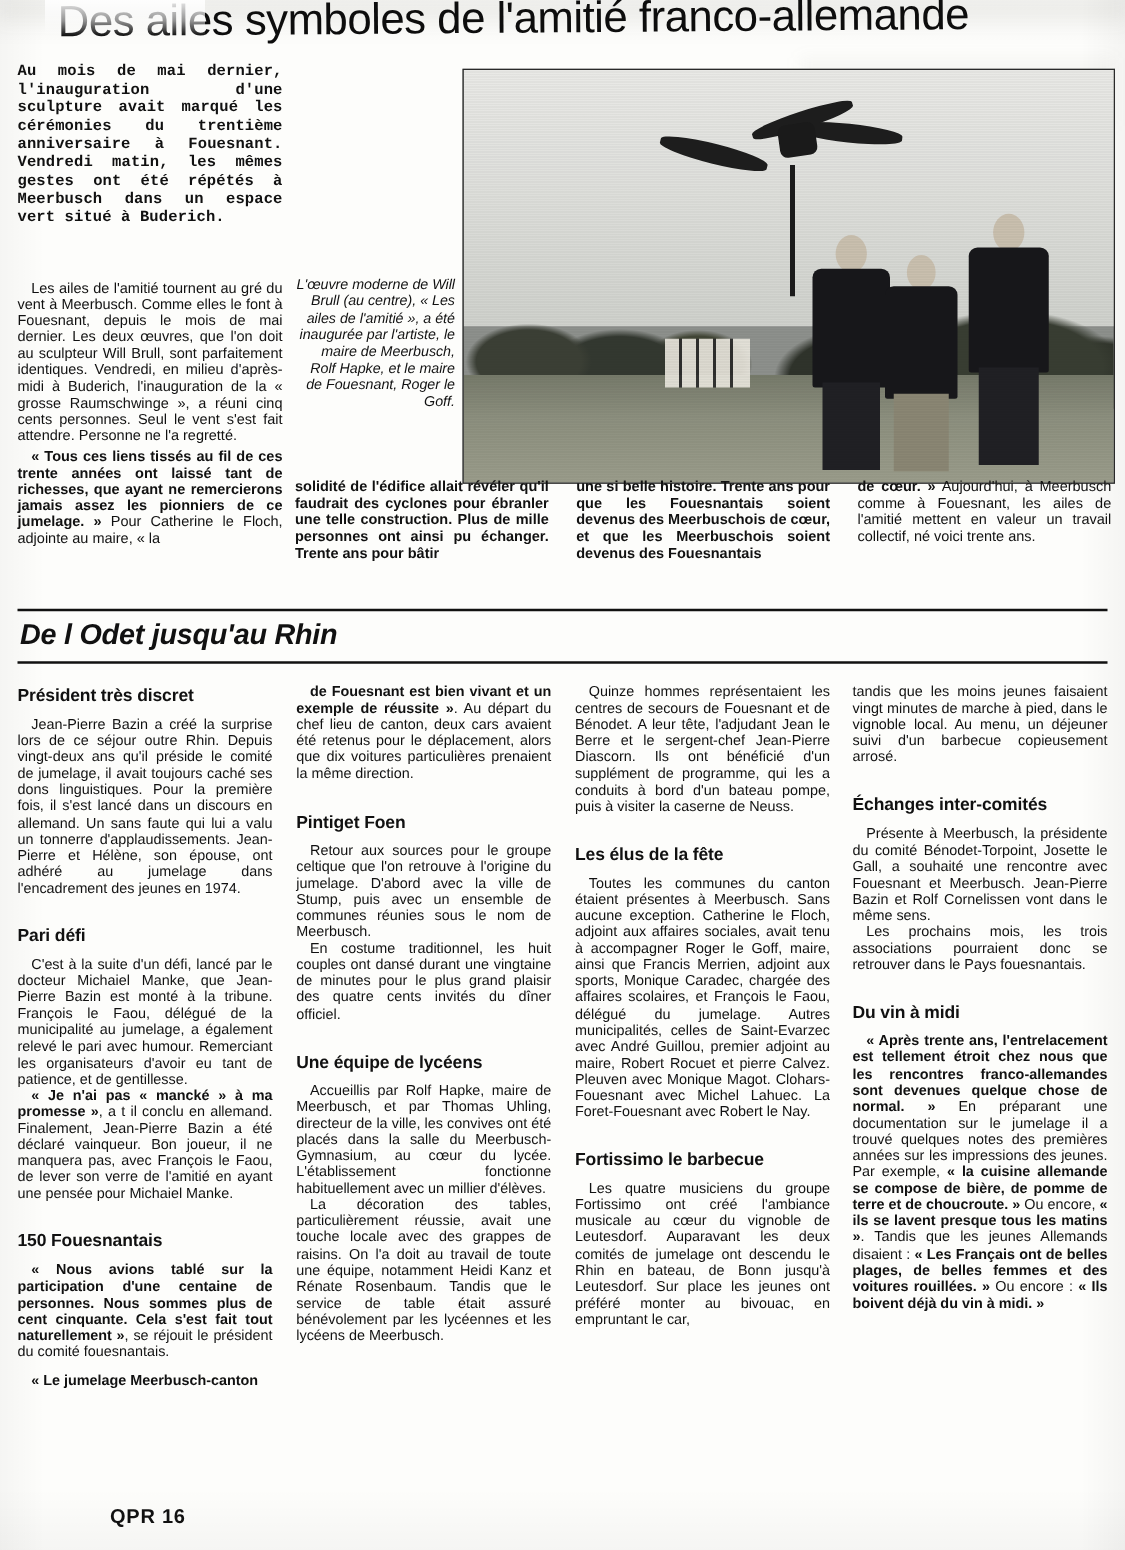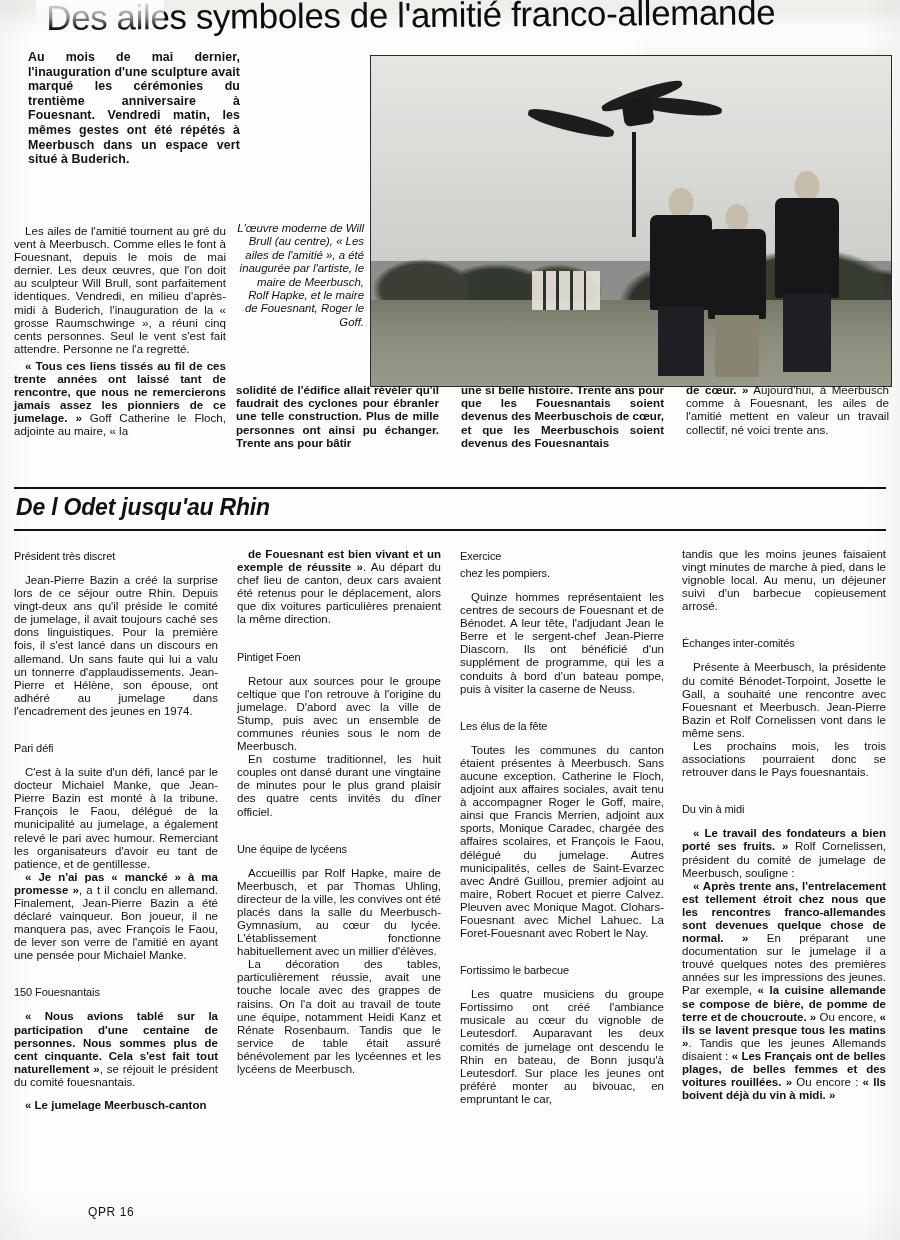--- a/index.html
+++ b/index.html
@@ -65,27 +65,28 @@
   
   #top-article {
     position: absolute;
     left: 14px;
     top: 50px;
     width: 872px;
     height: 430px;
   }
   .lede {
     position: absolute;
-    left: 14px; top: 0;
+    left: 0; top: 0;
     width: 212px;
     font-size: 12.4px;
     line-height: 14.6px;
     font-weight: bold;
     text-align: justify;
     letter-spacing: 0.1px;
+    font-family: Liberation Mono, monospace;
   }
   .col-a-body {
     position: absolute;
     left: 0;
     top: 150px;
     width: 212px;
     font-size: 11.6px;
     line-height: 13.1px;
     text-align: justify;
     margin-top: 24px;
@@ -200,42 +201,42 @@
     top:548px;
     width:872px;
     height:670px;
   }
   .bcol { position:absolute; top:0; width:204px; }
   .bcol.b1 { left:0; }
   .bcol.b2 { left:223px; }
   .bcol.b3 { left:446px; }
   .bcol.b4 { left:668px; }
   .bcol h3 {
-    font-size:11px;
-    font-weight:normal;
+    font-size:14px;
+    font-weight:bold;
     margin: 0 0 9px 0;
     line-height:17px;
     letter-spacing:-0.1px;
   }
   .bcol h3.spaced { margin-top:22px; }
   .bcol p {
     font-size:11.5px;
     line-height:13.1px;
     text-align:justify;
     margin:0;
     text-indent:11px;
   }
   .bcol p.b { font-weight:bold;margin-top:10px; }
   .bcol p + p { margin-top:0; }
   #folio {
     position:absolute;
     left:88px;
     top:1205px;
-    font-size:12px;
-    font-weight:normal;
+    font-size:16px;
+    font-weight:bold;
     letter-spacing:0.6px;
   }
   b { font-weight:bold; }
 </style>
 </head>
 <body>
 
 <div id="page">
 
   <div class="scan-smudge" style="left:0;top:0;width:900px;height:18px;"></div>
@@ -245,21 +246,21 @@
     <div id="masthead-title">Des ailes symboles de l'amitié franco-allemande</div>
     <div id="masthead-fade"></div>
   </div>
 
   <div id="top-article">
 
     <div class="lede">Au mois de mai dernier, l'inauguration d'une sculpture avait marqué les cérémonies du trentième anniversaire à Fouesnant. Vendredi matin, les mêmes gestes ont été répétés à Meerbusch dans un espace vert situé à Buderich.</div>
 
     <div class="col-a-body">
       <p>Les ailes de l'amitié tournent au gré du vent à Meerbusch. Comme elles le font à Fouesnant, depuis le mois de mai dernier. Les deux œuvres, que l'on doit au sculpteur Will Brull, sont parfaitement identiques. Vendredi, en milieu d'après-midi à Buderich, l'inauguration de la « grosse Raumschwinge », a réuni cinq cents personnes. Seul le vent s'est fait attendre. Personne ne l'a regretté.</p>
-      <p class="b"><b>« Tous ces liens tissés au fil de ces trente années ont laissé tant de rencontre, que nous ne remercierons jamais assez les pionniers de ce jumelage. »</b><span style="font-weight:normal"> Goff Catherine le Floch, adjointe au maire, « la</span></p>
+      <p class="b"><b>« Tous ces liens tissés au fil de ces trente années ont laissé tant de richesses, que ayant ne remercierons jamais assez les pionniers de ce jumelage. »</b><span style="font-weight:normal"> Pour Catherine le Floch, adjointe au maire, « la</span></p>
     </div>
 
     <div class="caption">L'œuvre moderne de Will Brull (au centre), « Les ailes de l'amitié », a été inaugurée par l'artiste, le maire de Meerbusch, Rolf Hapke, et le maire de Fouesnant, Roger le Goff.</div>
 
     <div id="photo">
       <div class="sky"></div>
       <div class="treeline"></div>
       <div class="ground"></div>
       <div class="bg-figs"></div>
       <div class="sculpture-post"></div>
@@ -319,33 +320,31 @@
     <div class="bcol b2">
         <p><b>de Fouesnant est bien vivant et un exemple de réussite »</b><span>. Au départ du chef lieu de canton, deux cars avaient été retenus pour le déplacement, alors que dix voitures particulières prenaient la même direction.</span></p>
         <h3 class="spaced">Pintiget Foen</h3>
         <p>Retour aux sources pour le groupe celtique que l'on retrouve à l'origine du jumelage. D'abord avec la ville de Stump, puis avec un ensemble de communes réunies sous le nom de Meerbusch.</p>
         <p>En costume traditionnel, les huit couples ont dansé durant une vingtaine de minutes pour le plus grand plaisir des quatre cents invités du dîner officiel.</p>
         <h3 class="spaced">Une équipe de lycéens</h3>
         <p>Accueillis par Rolf Hapke, maire de Meerbusch, et par Thomas Uhling, directeur de la ville, les convives ont été placés dans la salle du Meerbusch-Gymnasium, au cœur du lycée. L'établissement fonctionne habituellement avec un millier d'élèves.</p>
         <p>La décoration des tables, particulièrement réussie, avait une touche locale avec des grappes de raisins. On l'a doit au travail de toute une équipe, notamment Heidi Kanz et Rénate Rosenbaum. Tandis que le service de table était assuré bénévolement par les lycéennes et les lycéens de Meerbusch.</p>
       </div>
     <div class="bcol b3">
-        <h3>Exercice<br>chez les pompiers.</h3>
         <p>Quinze hommes représentaient les centres de secours de Fouesnant et de Bénodet. A leur tête, l'adjudant Jean le Berre et le sergent-chef Jean-Pierre Diascorn. Ils ont bénéficié d'un supplément de programme, qui les a conduits à bord d'un bateau pompe, puis à visiter la caserne de Neuss.</p>
         <h3 class="spaced">Les élus de la fête</h3>
         <p>Toutes les communes du canton étaient présentes à Meerbusch. Sans aucune exception. Catherine le Floch, adjoint aux affaires sociales, avait tenu à accompagner Roger le Goff, maire, ainsi que Francis Merrien, adjoint aux sports, Monique Caradec, chargée des affaires scolaires, et François le Faou, délégué du jumelage. Autres municipalités, celles de Saint-Evarzec avec André Guillou, premier adjoint au maire, Robert Rocuet et pierre Calvez. Pleuven avec Monique Magot. Clohars-Fouesnant avec Michel Lahuec. La Foret-Fouesnant avec Robert le Nay.</p>
         <h3 class="spaced">Fortissimo le barbecue</h3>
         <p>Les quatre musiciens du groupe Fortissimo ont créé l'ambiance musicale au cœur du vignoble de Leutesdorf. Auparavant les deux comités de jumelage ont descendu le Rhin en bateau, de Bonn jusqu'à Leutesdorf. Sur place les jeunes ont préféré monter au bivouac, en empruntant le car,</p>
       </div>
     <div class="bcol b4">
         <p style="text-indent: 0px;">tandis que les moins jeunes faisaient vingt minutes de marche à pied, dans le vignoble local. Au menu, un déjeuner suivi d'un barbecue copieusement arrosé.</p>
         <h3 class="spaced">Échanges inter-comités</h3>
         <p>Présente à Meerbusch, la présidente du comité Bénodet-Torpoint, Josette le Gall, a souhaité une rencontre avec Fouesnant et Meerbusch. Jean-Pierre Bazin et Rolf Cornelissen vont dans le même sens.</p>
         <p>Les prochains mois, les trois associations pourraient donc se retrouver dans le Pays fouesnantais.</p>
         <h3 class="spaced">Du vin à midi</h3>
-        <p><b>« Le travail des fondateurs a bien porté ses fruits. »</b><span> Rolf Cornelissen, président du comité de jumelage de Meerbusch, souligne : </span></p>
         <p><b>« Après trente ans, l'entrelacement est tellement étroit chez nous que les rencontres franco-allemandes sont devenues quelque chose de normal. »</b><span> En préparant une documentation sur le jumelage il a trouvé quelques notes des premières années sur les impressions des jeunes. Par exemple, </span><b>« la cuisine allemande se compose de bière, de pomme de terre et de choucroute. »</b><span> Ou encore, </span><b>« ils se lavent presque tous les matins »</b><span>. Tandis que les jeunes Allemands disaient : </span><b>« Les Français ont de belles plages, de belles femmes et des voitures rouillées. »</b><span> Ou encore : </span><b>« Ils boivent déjà du vin à midi. »</b></p>
       </div>
   </div>
 
   <div id="folio">QPR 16</div>
 
 </div>
 
 </body></html>

